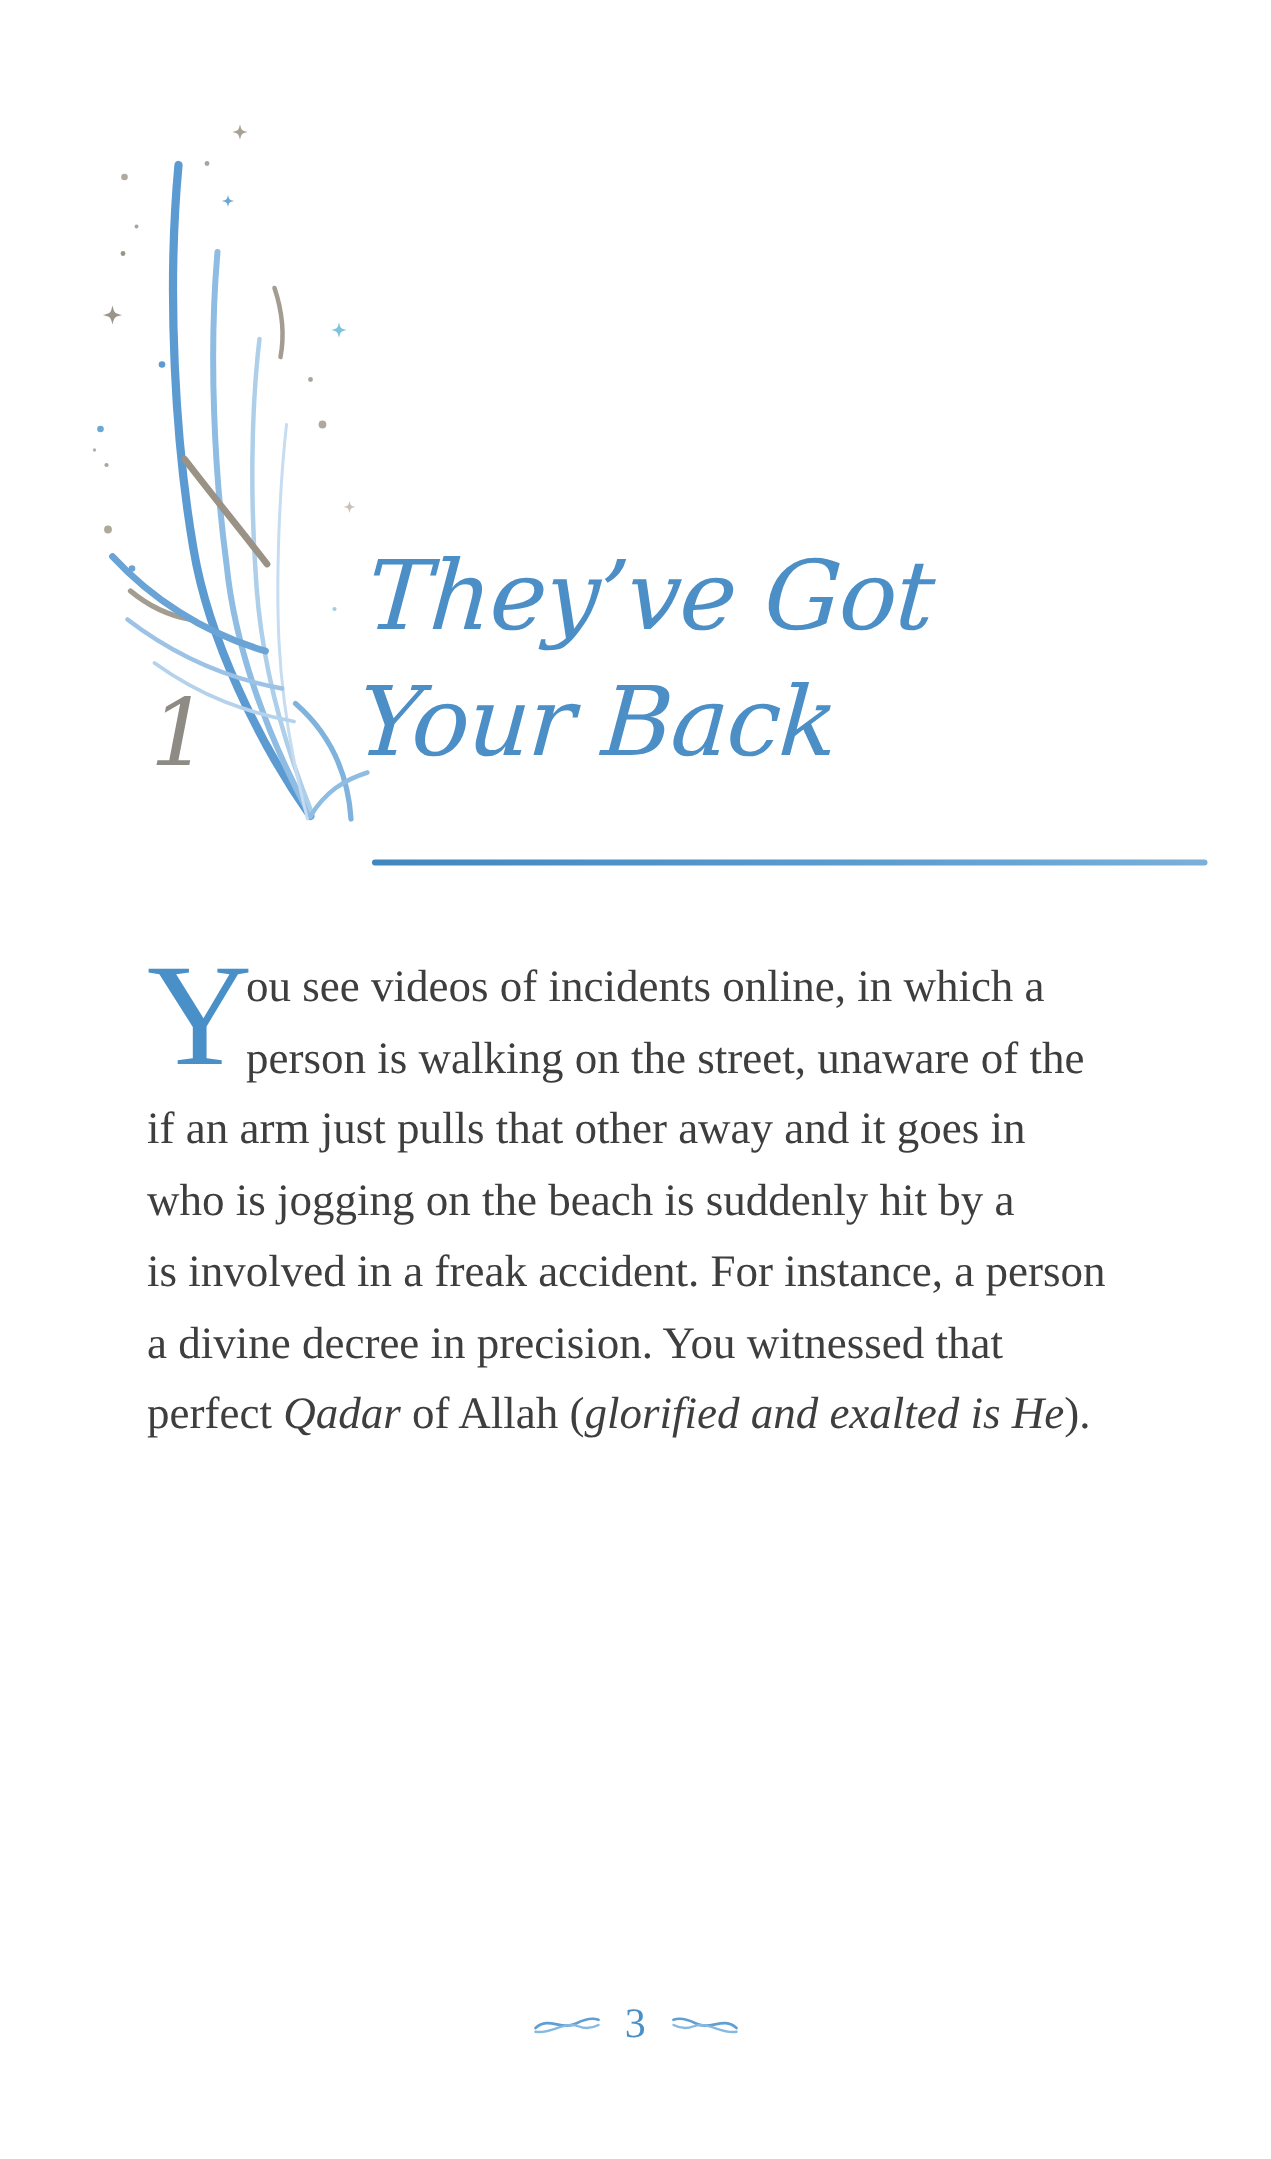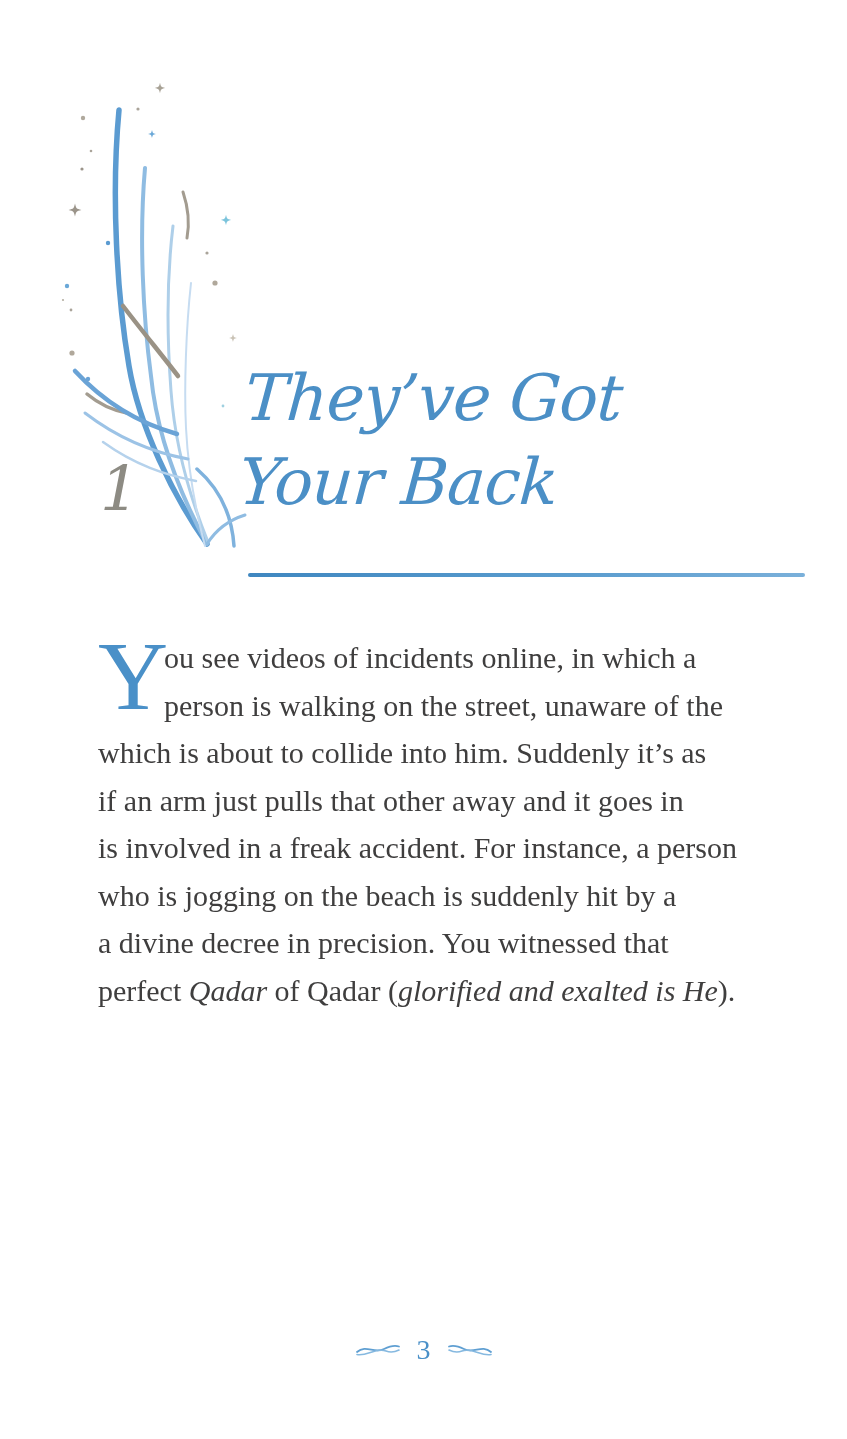--- a/index.html
+++ b/index.html
@@ -102,27 +102,26 @@
     <div>They’ve Got</div>
     <div>Your Back</div>
   </div>
 
   <div class="title-rule"></div>
 
   <div class="body-text">
     <span class="drop-cap">Y</span>
     <div class="body-line indented">ou see videos of incidents online, in which a</div>
     <div class="body-line indented">person is walking on the street, unaware of the</div>
-    <div class="body-line">which is about to collide into him. Suddenly it’s as</div>
     <div class="body-line">if an arm just pulls that other away and it goes in</div>
+    <div class="body-line">who is jogging on the beach is suddenly hit by a</div>
     <div class="body-line">is involved in a freak accident. For instance, a person</div>
-    <div class="body-line">who is jogging on the beach is suddenly hit by a</div>
     <div class="body-line">a divine decree in precision. You witnessed that</div>
     <div class="body-line">
-      <span>perfect </span><span class="em">Qadar</span><span> of Qadar (</span><span class="em">glorified and exalted is He</span><span>).</span>
+      <span>perfect </span><span class="em">Qadar</span><span> of Allah (</span><span class="em">glorified and exalted is He</span><span>).</span>
     </div>
   </div>
 
   <div class="footer">
     <svg class="wave" viewBox="0 0 46 18" fill="none">
       <path d="M2 11 C11 3 19 13 29 8 C34 5.5 40 4 44 5.5" stroke="#5f9fd2" stroke-width="1.8" stroke-linecap="round"></path>
       <path d="M2 13.5 C12 15.5 21 6 31 10 C36 12 41 10.5 44 9" stroke="#86b9e0" stroke-width="1.6" stroke-linecap="round"></path>
     </svg>
     <div class="page-number">3</div>
     <svg class="wave" viewBox="0 0 46 18" fill="none" style="transform: scaleX(-1);">

